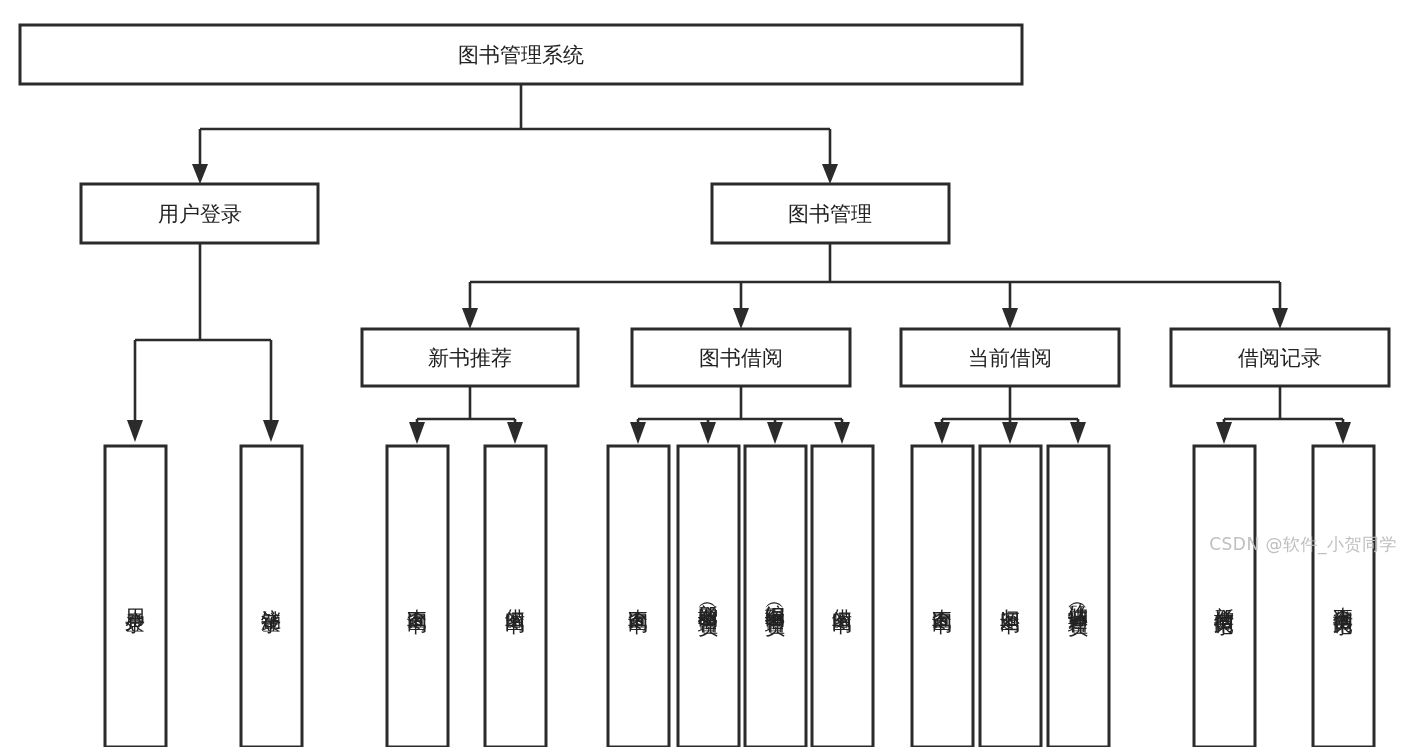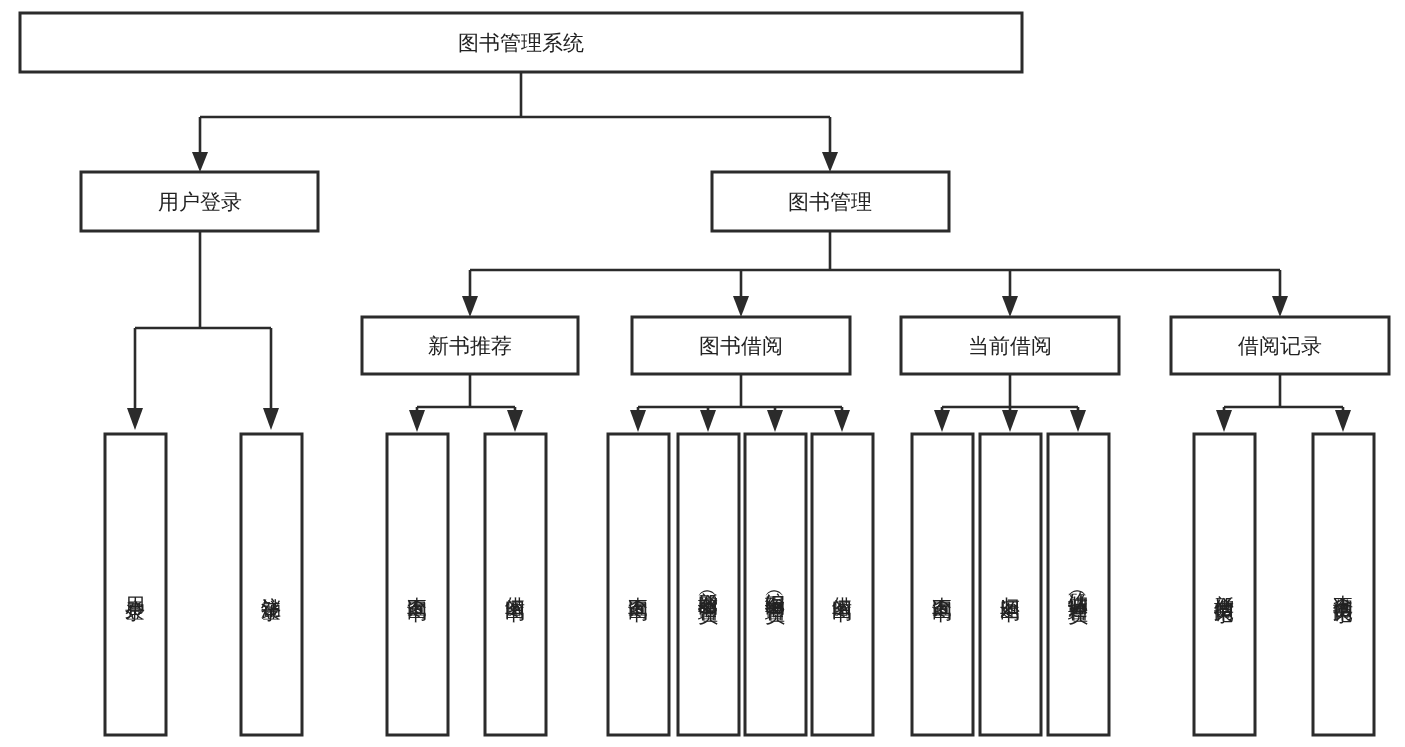--- a/index.html
+++ b/index.html
@@ -11,20 +11,21 @@
     width: 1405px;
     height: 747px;
     font-family: "DejaVu Sans", "Liberation Sans", sans-serif;
     overflow: hidden;
     position: relative;
   }
   #diagram-root {
     position: relative;
     width: 1405px;
     height: 548px;
+    margin-top: 12px;
   }
   svg.flow {
     position: absolute;
     top: 0;
     left: 0;
     width: 1405px;
     height: 747px;
     display: block;
   }
   .node-rect {
@@ -237,14 +238,15 @@
   <div class="vlabel" style="left:608px; top:434px; width:61px; height:301px;">查询图书</div>
   <div class="vlabel" style="left:678px; top:434px; width:61px; height:301px;">新增图书（管理员）</div>
   <div class="vlabel" style="left:745px; top:434px; width:61px; height:301px;">编辑图书（管理员）</div>
   <div class="vlabel" style="left:812px; top:434px; width:61px; height:301px;">借阅图书</div>
   <div class="vlabel" style="left:912px; top:434px; width:61px; height:301px;">查询图书</div>
   <div class="vlabel" style="left:980px; top:434px; width:61px; height:301px;">归还图书</div>
   <div class="vlabel" style="left:1048px; top:434px; width:61px; height:301px;">确认归还（管理员）</div>
   <div class="vlabel" style="left:1194px; top:434px; width:61px; height:301px;">新增借阅记录</div>
   <div class="vlabel" style="left:1313px; top:434px; width:61px; height:301px;">查询借阅记录</div>
 
+  <div class="watermark">CSDN @软件_小贺同学</div>
 
 </div>
 
 </body></html>

